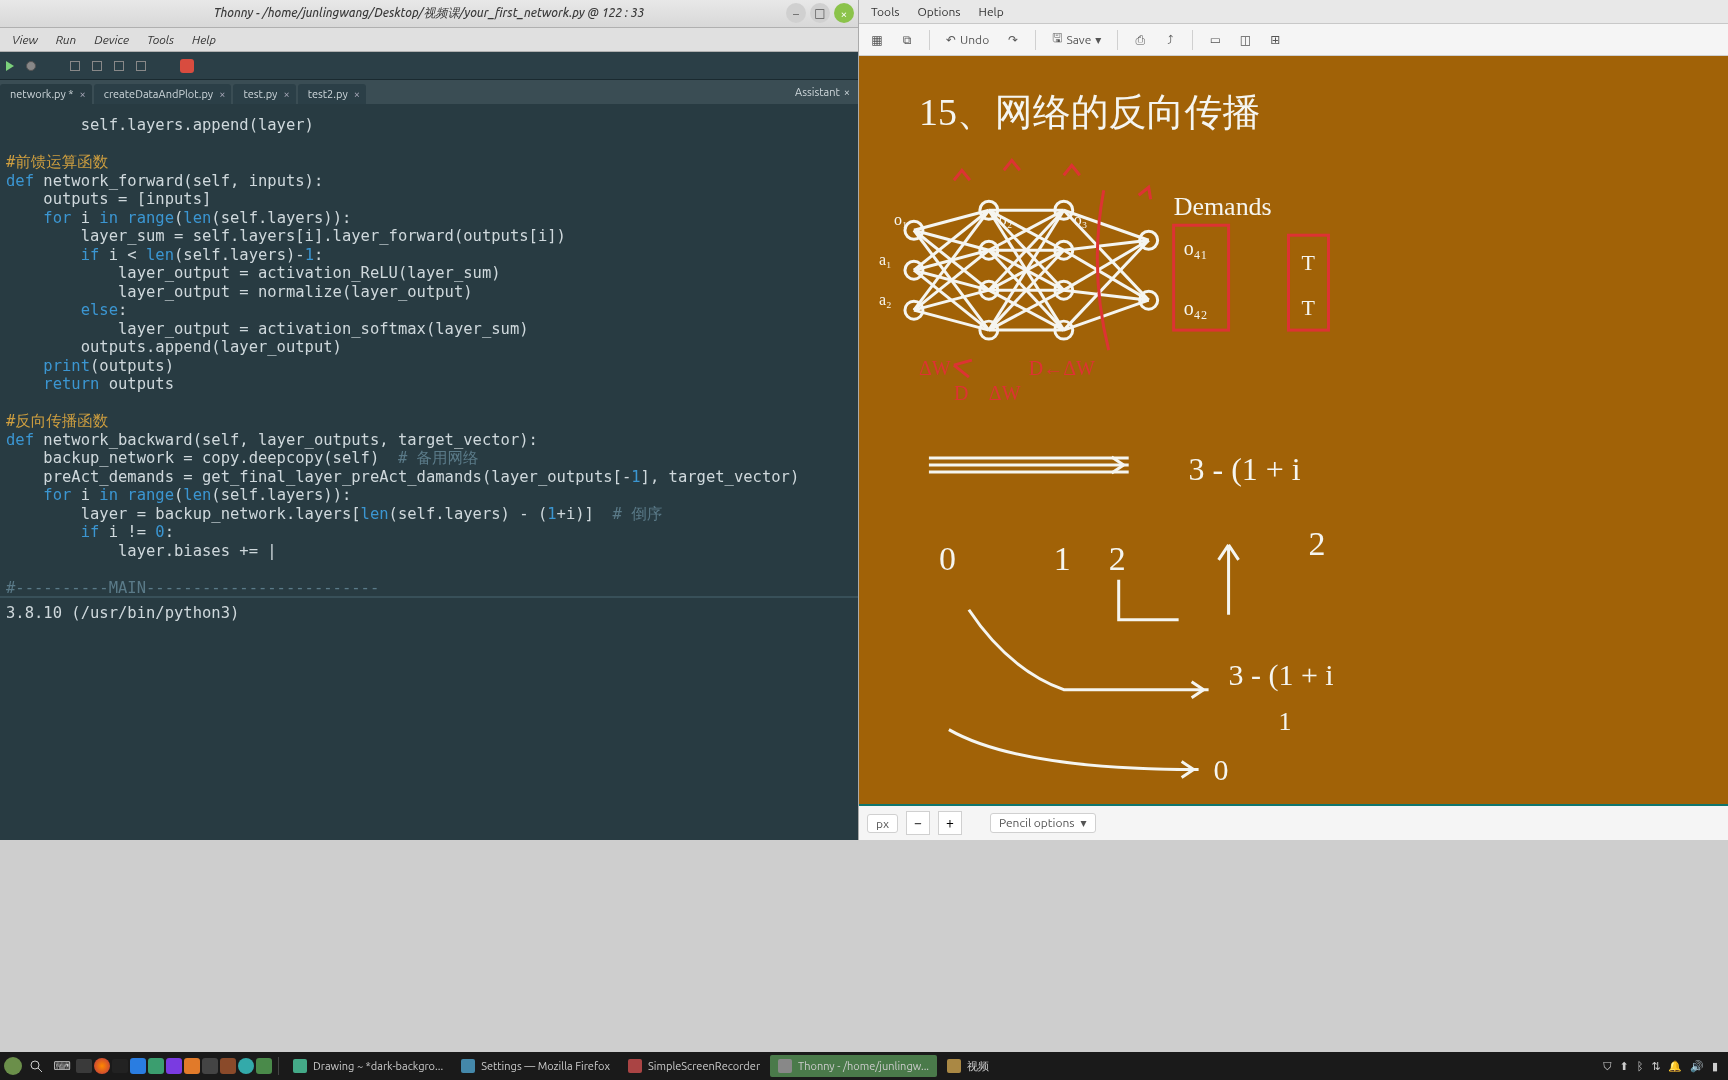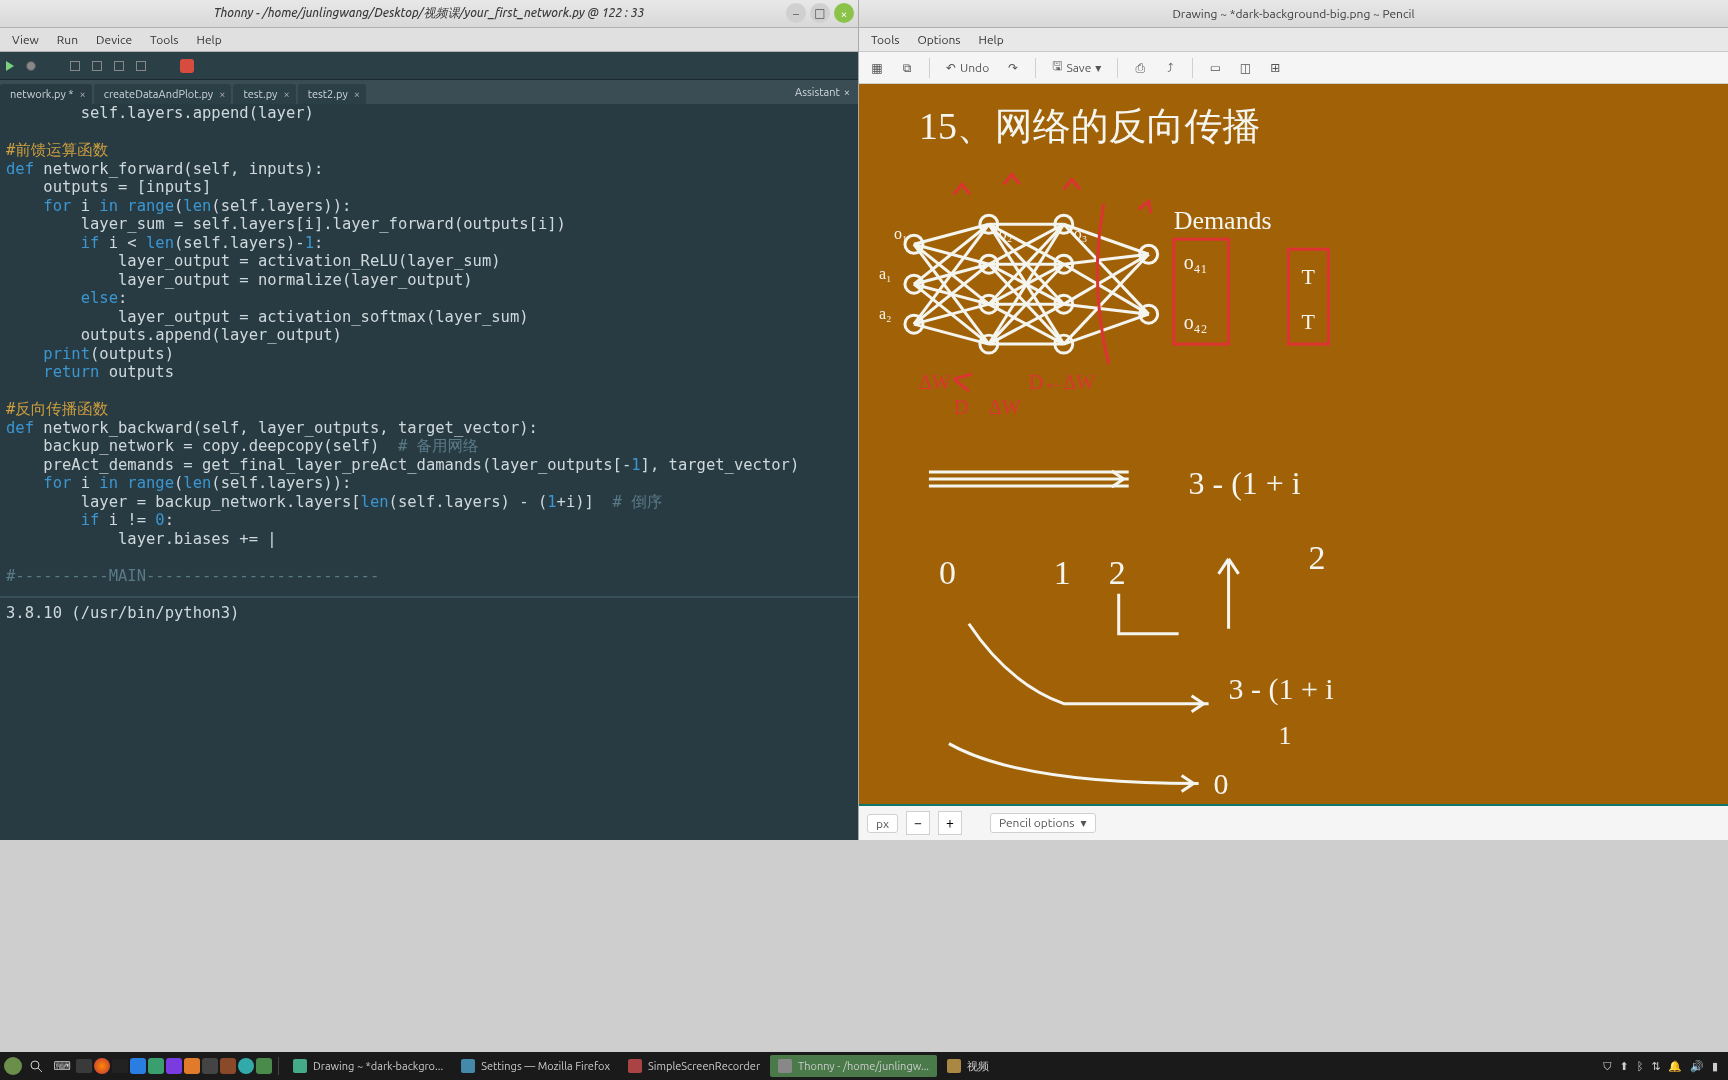--- a/index.html
+++ b/index.html
@@ -6,39 +6,39 @@
 body { font-family: "Ubuntu", "DejaVu Sans", sans-serif; font-size: 12px; background: #cecece; width: 1728px; height: 1080px; overflow: hidden; position: relative; }
 
 
 .thonny { position: absolute; left: 0; top: 0; width: 858px; height: 840px; background: #2b3f47; display: flex; flex-direction: column; }
 .thonny-titlebar { height: 28px; background: linear-gradient(#e8e8e8,#d8d8d8); display: flex; align-items: center; justify-content: center; position: relative; border-bottom: 1px solid #b0b0b0; }
 .thonny-titlebar .title { font-size: 12px; color: #3a3a3a; font-weight: 500; font-style: italic; }
 .win-controls { position: absolute; right: 4px; top: 3px; display: flex; gap: 4px; }
 .win-btn { width: 20px; height: 20px; border-radius: 10px; display: flex; align-items: center; justify-content: center; font-size: 12px; color: #555; background: #d0d0d0; }
 .win-btn.close { background: #8bc34a; color: #fff; }
 
-.thonny-menu { height: 24px; background: #e0e0e0; display: flex; align-items: center; padding: 0 4px; gap: 2px; border-bottom: 1px solid #b0b0b0; }
+.thonny-menu { height: 24px; background: #e0e0e0; display: flex; align-items: center; padding: 0 4px; gap: 2px; border-bottom: 1px solid #b0b0b0; font-style: italic; }
 .thonny-menu span { padding: 2px 8px; font-size: 12px; color: #333; cursor: pointer; }
 
 .thonny-toolbar { height: 28px; background: #2b3f47; display: flex; align-items: center; padding: 0 6px; gap: 12px; border-bottom: 1px solid #1a2a30; }
 .tool-icon { width: 16px; height: 16px; display: inline-block; }
 .tool-icon.play { width:0;height:0;border-left:8px solid #7bd17b;border-top:5px solid transparent;border-bottom:5px solid transparent;}
 .tool-icon.bug { width:10px;height:10px;border-radius:50%;background:#888;border:1px solid #555;}
 .tool-icon.step { width:10px;height:10px;border:1px solid #888;display:inline-block;}
 .tool-icon.stop { width:14px;height:14px;background:#d84c3f;border-radius:3px;display:inline-block;}
 
 .editor-area { flex: 1; display: flex; background: #283b42; position: relative; }
 .tabs-bar { position: absolute; top: 0; left: 0; right: 0; height: 24px; background: #3a4d54; display: flex; align-items: flex-end; padding-left: 0px; }
 .tab { background: #2b3f47; color: #cfd8dc; font-size: 11px; padding: 4px 6px 4px 10px; margin-right: 2px; display: flex; align-items: center; gap: 6px; cursor: pointer; border-top-left-radius:3px; border-top-right-radius:3px;}
 .tab.active { background: #283b42; }
 .tab .close-x { cursor: pointer; color: #aab; }
 .assistant-pane { position: absolute; top:0; right:0; height:24px; background:#3a4d54; color:#cfd8dc; font-size:11px; padding:4px 8px; display:flex; align-items:center; gap:4px;}
 
 .code-pane { position: absolute; top: 24px; left: 0; right: 0; bottom: 230px; overflow: hidden; background: #283b42; }
-.code-body { padding: 0 6px; font-family: "DejaVu Sans Mono","Consolas",monospace; font-size: 15.5px; line-height: 18.5px; color: #cfd8dc; white-space: pre; }
+.code-body { padding: 0 6px; font-family: "DejaVu Sans Mono","Consolas",monospace; font-size: 15.5px; line-height: 18.5px; color: #cfd8dc; white-space: pre; margin-top: 12px; }
 .kw { color: #3b96d2; font-weight:500; }
 .num { color: #3b96d2; }
 .cmt { color: #5a7a88; }
 .cmtc { color: #ce9e3f; }
 .op { color:#3b96d2;}
 .cmt-sep { color:#5a7a88;text-align:right;}
 
 .shell-pane { position: absolute; left:0; right:0; bottom:16px; height: 228px; background:#283b42; border-top:2px solid #385059;}
 .shell-body { padding: 6px; font-family: "DejaVu Sans Mono",monospace; font-size:15.5px; color:#cfd8dc;}
 
@@ -151,23 +151,20 @@
 
 <span class="cmt-sep">#----------MAIN-------------------------</span></div>
     </div>
     <div class="shell-pane">
       <div class="shell-body">3.8.10 (/usr/bin/python3)</div>
     </div>
   </div>
 </div>
 
 <div class="pencil">
-  <div class="pencil-titlebar">
-    <span class="title">Drawing ~ *dark-background-big.png ~ Pencil</span>
-  </div>
   <div class="pencil-menu">
     <span>Tools</span>
     <span>Options</span>
     <span>Help</span>
   </div>
   <div class="pencil-toolbar">
     <div class="ptool">▦</div>
     <div class="ptool">⧉</div>
     <div class="psep"></div>
     <div class="ptool txt">↶ <span>Undo</span></div>

